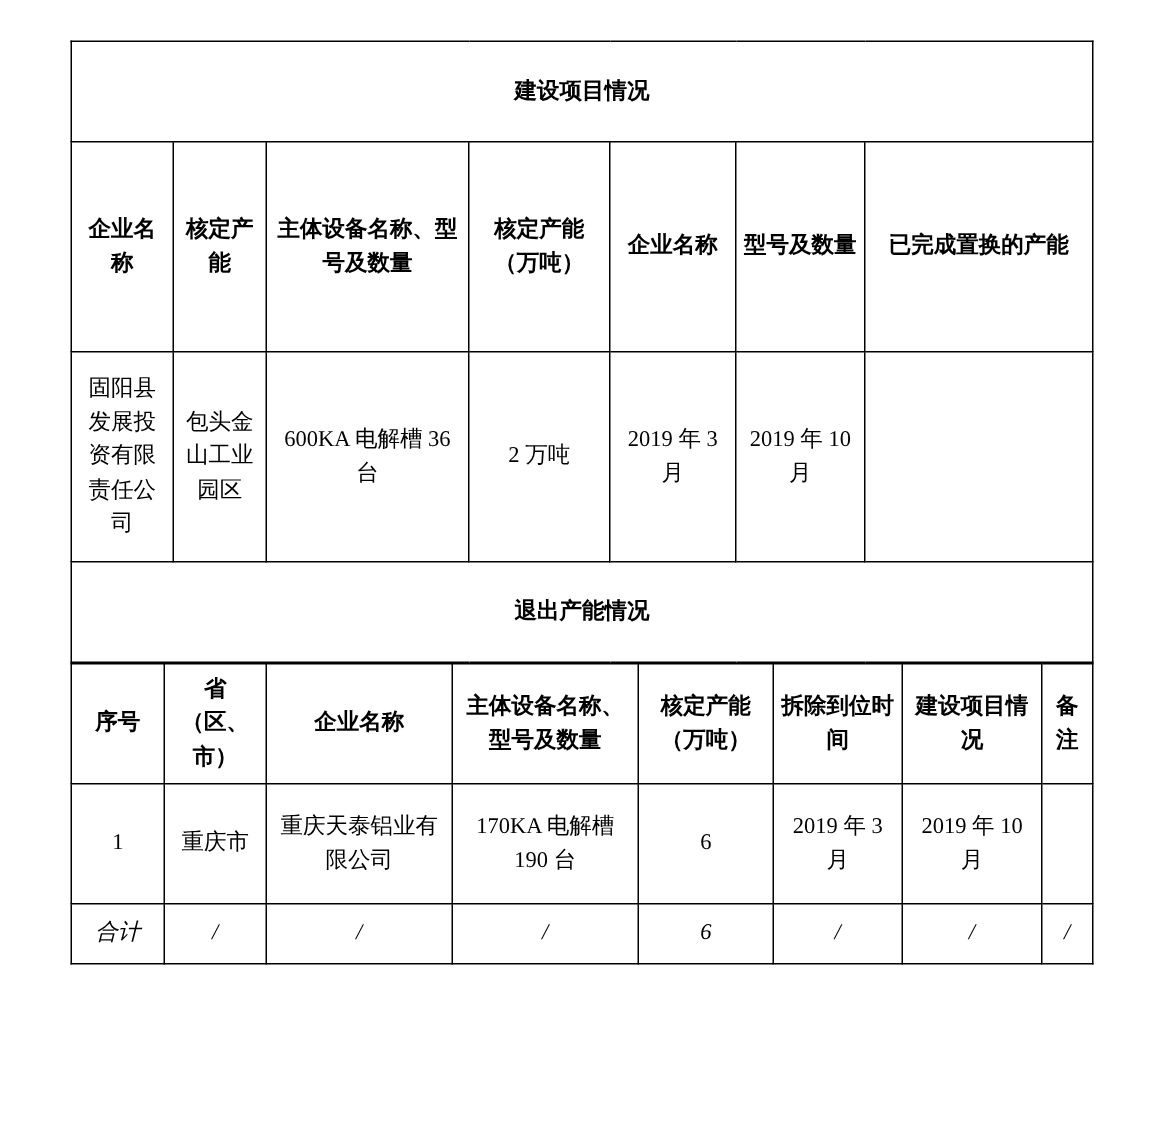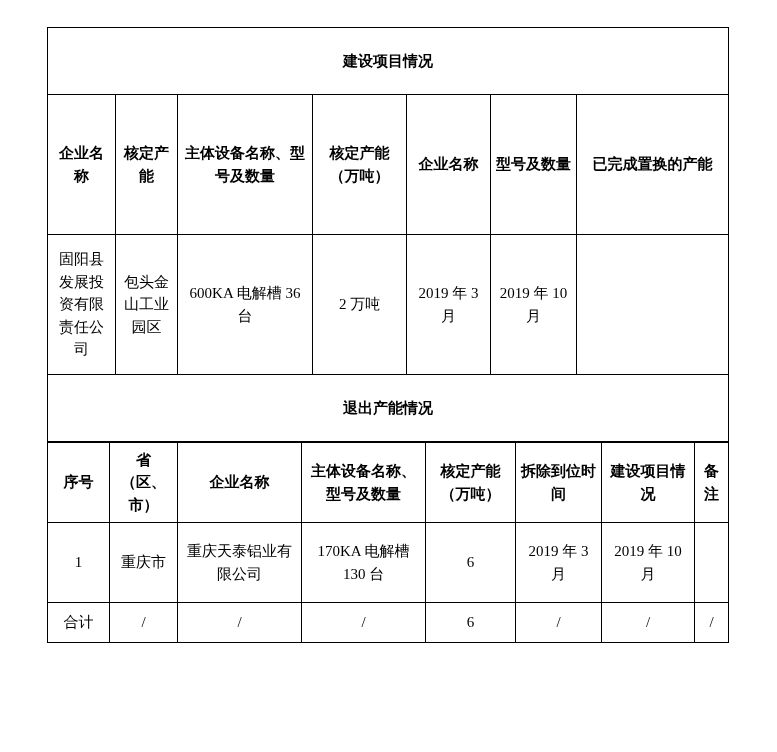--- a/index.html
+++ b/index.html
@@ -48,20 +48,21 @@
     text-align: left;
   }
   .row-tall {
     height: 140px;
   }
   .row-mid {
     height: 80px;
   }
   .row-short {
     height: 40px;
+    font-style: italic;
   }
   .cell-left {
     text-align: left;
     margin-top: 21px;
   }
   .blank {
     font-size: 15px;
   }
 </style>
 </head>
@@ -126,21 +127,21 @@
         <td class="hdr">主体设备名称、型号及数量</td>
         <td class="hdr">核定产能（万吨）</td>
         <td class="hdr">拆除到位时间</td>
         <td class="hdr">建设项目情况</td>
         <td class="hdr">备注</td>
       </tr>
       <tr class="row-mid">
         <td>1</td>
         <td>重庆市</td>
         <td>重庆天泰铝业有限公司</td>
-        <td>170KA 电解槽 130 台</td>
+        <td>170KA 电解槽 190 台</td>
         <td>6</td>
         <td>2019 年 3 月</td>
         <td>2019 年 10 月</td>
         <td class="blank"></td>
       </tr>
       <tr class="row-short">
         <td>合计</td>
         <td>/</td>
         <td>/</td>
         <td>/</td>

